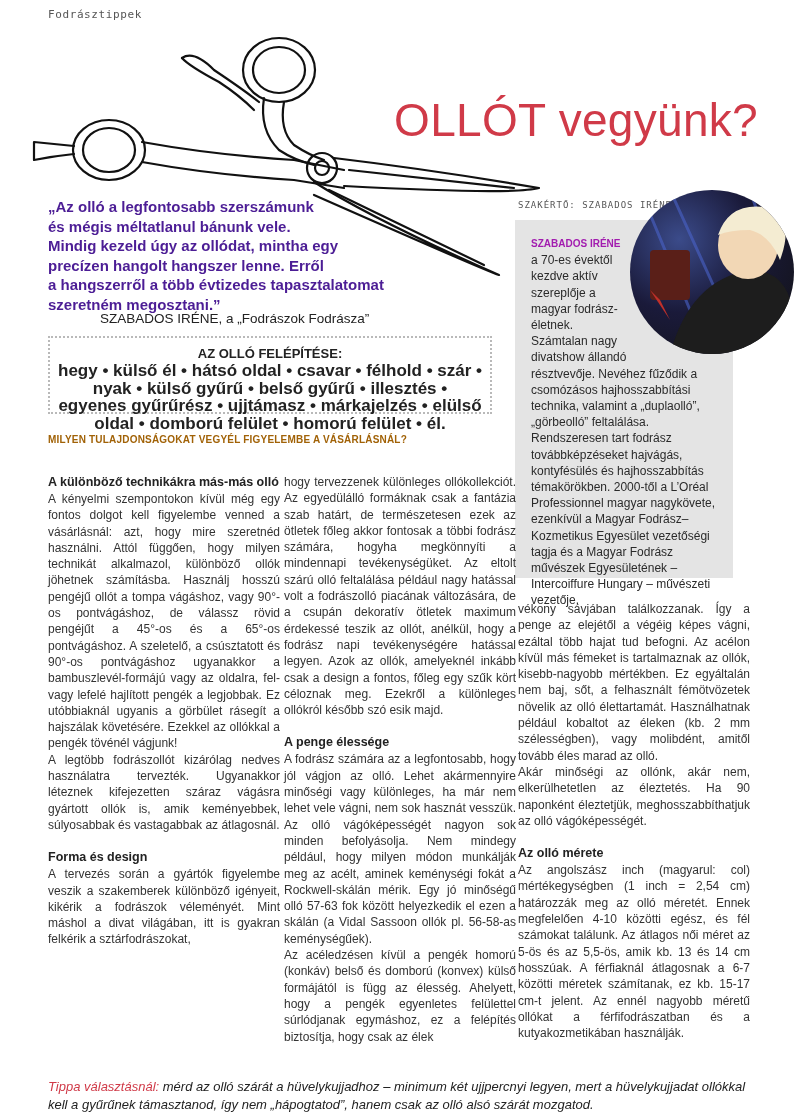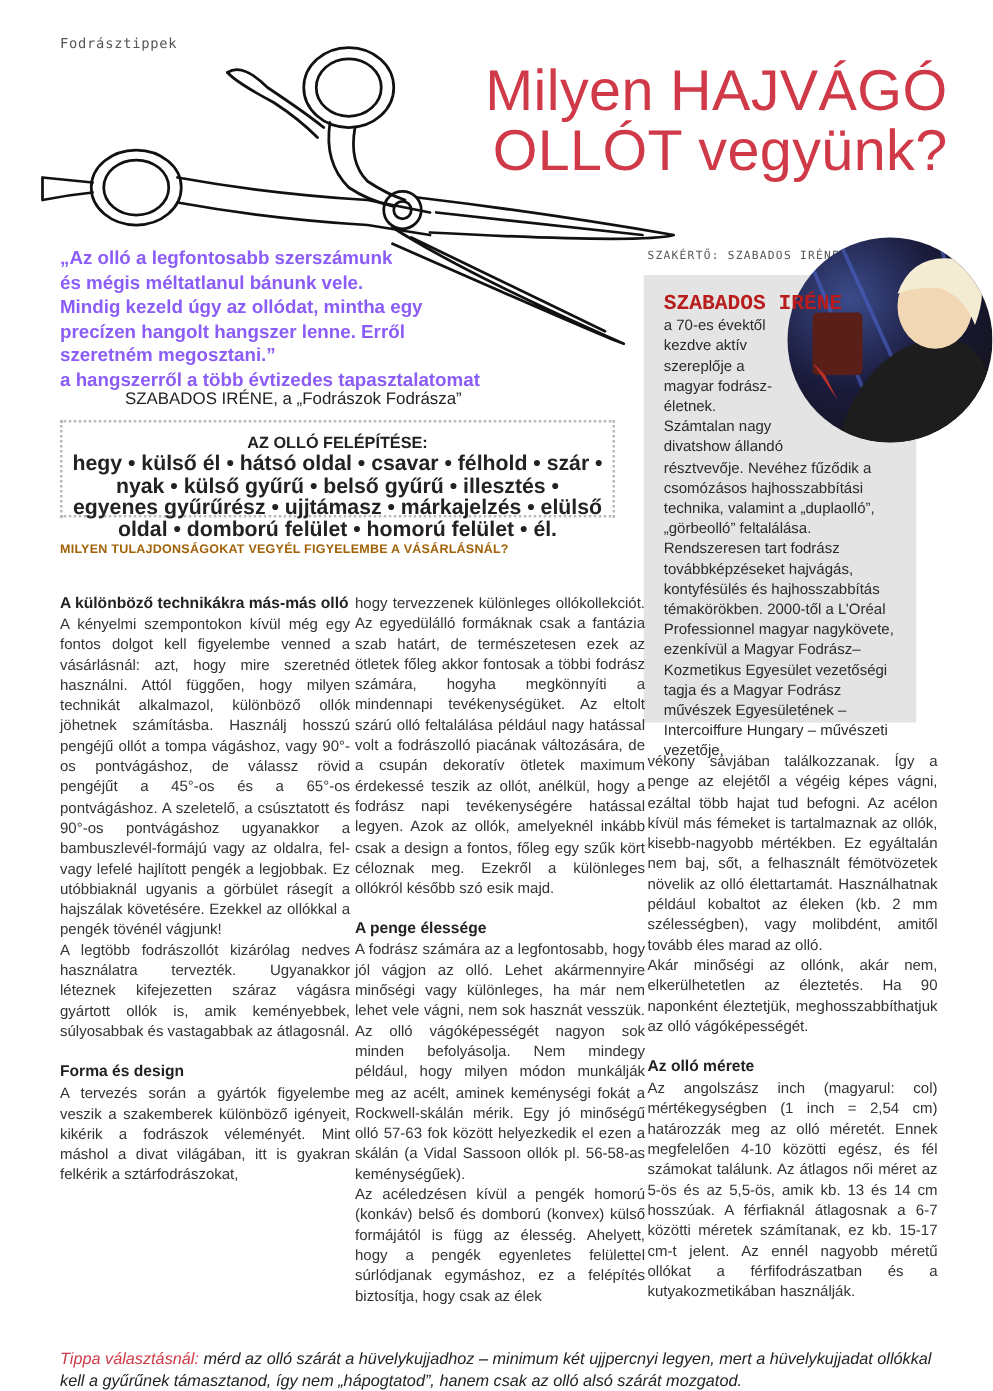--- a/index.html
+++ b/index.html
@@ -3,32 +3,32 @@
 <meta charset="utf-8">
 <style>
   html, body { margin: 0; padding: 0; }
   body {
     width: 794px; height: 1113px; position: relative; overflow: hidden;
     background: #ffffff; color: #2a2a2a;
     font-family: "Liberation Sans", "DejaVu Sans", sans-serif;
   }
   .abs { position: absolute; }
   .section-label {
-    left: 48px; top: 28px; font-size: 11px; letter-spacing: 0.6px;
+    left: 48px; top: 8px; font-size: 11px; letter-spacing: 0.6px;
     color: #555; font-family: "DejaVu Sans Mono", "Liberation Mono", monospace;
   }
   .title {
     right: 36px; top: 48px; text-align: right;
     color: #d03a48; font-size: 46px; line-height: 48px; font-weight: normal;
     letter-spacing: 0.3px;
   }
   .scissors { left: 14px; top: 20px; width: 540px; height: 290px; }
   .quote {
     left: 48px; top: 197px; width: 340px;
-    font-weight: bold; font-size: 15px; line-height: 19.5px; color: #8b5cf6;
+    font-weight: bold; font-size: 15px; line-height: 19.5px; color: #4c1d95;
   }
   .quote-author {
     left: 100px; top: 311px; font-size: 13.5px; color: #222;
   }
   .parts-box {
     left: 48px; top: 336px; width: 444px; height: 78px;
     border: 2px dotted #b9b9b9; padding: 4px 8px; box-sizing: border-box; text-align: center;
   }
   .parts-title { font-weight: bold; font-size: 13px; line-height: 17px; color: #222; margin-top: 3px; }
   .parts-list { font-weight: bold; font-size: 17px; line-height: 17.5px; color: #222; }
@@ -38,21 +38,21 @@
   .expert-label {
     left: 518px; top: 200px; font-size: 9px; letter-spacing: 1px; color: #555;
     font-family: "DejaVu Sans Mono", "Liberation Mono", monospace;
   }
   .bio-box {
     left: 515px; top: 220px; width: 218px; height: 358px; background: #e4e4e4;
   }
   .bio-text {
     left: 531px; top: 236px; width: 196px; font-size: 12px; line-height: 16.2px; color: #2a2a2a;
   }
-  .bio-name { color: #b91c1c; font-weight: bold; font-size: 17px; display: block; font-family: Liberation Mono, monospace; }
+  .bio-name { color: #a21caf; font-weight: bold; font-size: 10px; display: block; }
   .bio-narrow { display: block; width: 100px; }
   .photo {
     left: 630px; top: 190px; width: 164px; height: 164px; border-radius: 50%; overflow: hidden;
     background: radial-gradient(circle at 30% 30%, #3b4b8a 0%, #1a1a3a 45%, #111 100%);
   }
   .col {
     font-size: 12px; line-height: 16.3px; color: #333; text-align: justify; width: 232px; margin-top: 16px;
   }
   .col p { margin: 0; }
   .col h3 { margin: 0; font-size: 12.5px; font-weight: bold; color: #222; line-height: 17px; }
@@ -94,31 +94,31 @@
 
     <path d="M320 138 Q420 150 525 168 Q500 175 330 166"></path>
     <path d="M335 150 L500 168"></path>
 
     <path d="M300 162 Q360 200 485 255 Q470 250 300 175"></path>
     <path d="M315 170 L470 245"></path>
   </g>
 </svg>
 
 <h1 class="abs title" style="margin:0;">
-  <span>Milyen HAJVÁGÓ</span><br>
+  <br>
   <span>OLLÓT vegyünk?</span>
 </h1>
 
 <div class="abs quote">
   <div>„Az olló a legfontosabb szerszámunk</div>
   <div>és mégis méltatlanul bánunk vele.</div>
   <div>Mindig kezeld úgy az ollódat, mintha egy</div>
   <div>precízen hangolt hangszer lenne. Erről</div>
+  <div style="white-space:nowrap;">a hangszerről a több évtizedes tapasztalatomat</div>
   <div>szeretném megosztani.”</div>
-  <div style="white-space:nowrap;">a hangszerről a több évtizedes tapasztalatomat</div>
 </div>
 <div class="abs quote-author">SZABADOS IRÉNE, a „Fodrászok Fodrásza”</div>
 
 <div class="abs parts-box">
   <div class="parts-title">AZ OLLÓ FELÉPÍTÉSE:</div>
   <div class="parts-list">hegy • külső él • hátsó oldal • csavar • félhold • szár • nyak • külső gyűrű • belső gyűrű • illesztés • egyenes gyűrűrész • ujjtámasz • márkajelzés • elülső oldal • domború felület • homorú felület • él.</div>
 </div>
 
 <div class="abs main-question">MILYEN TULAJDONSÁGOKAT VEGYÉL FIGYELEMBE A VÁSÁRLÁSNÁL?</div>
 

